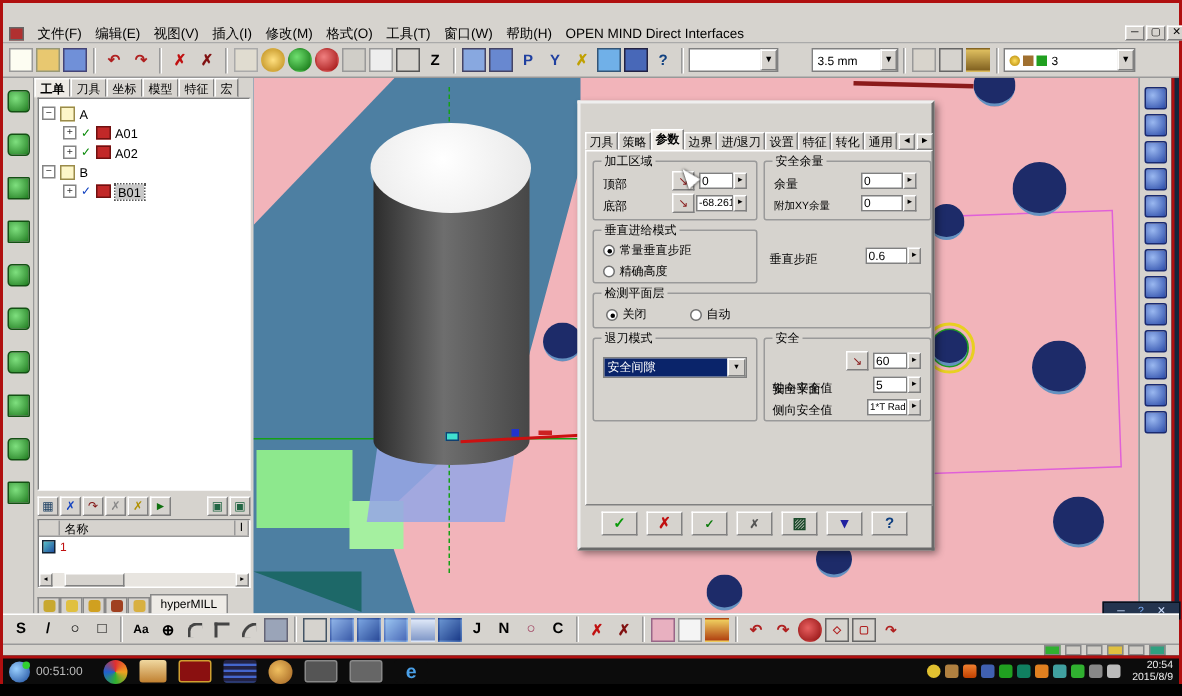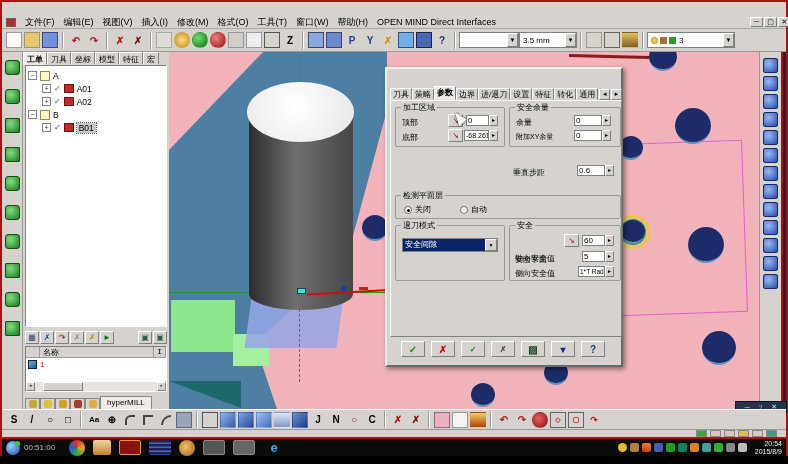--- a/index.html
+++ b/index.html
@@ -53,21 +53,21 @@
     line-height:7px; text-align:center; color:#333; flex:none; }
   .pg { width:10px; height:10px; background:#fdf6c8; border:1px solid #9a8b4a; flex:none; }
   .tl { width:10px; height:9px; background:#c22828; border:1px solid #701010; flex:none; }
   .chk { color:#0a8a0a; font-size:8px; flex:none; }
   .sel { background:#c8c8c8; outline:1px dotted #555; padding:0 2px; }
   #midbar { position:absolute; left:2px; top:277px; width:142px; height:16px; display:flex;
     align-items:center; gap:1px; }
   .sic { width:14px; height:13px; background:#d6d3ce; border:1px solid; border-color:#fff #808080 #808080 #fff;
     font-size:8px; display:inline-flex; align-items:center; justify-content:center; }
   #plist { position:absolute; left:2px; top:294px; width:142px; height:46px; background:#fff;
-    border:1px solid; border-color:#808080 #fff #fff #808080; font-size:8px;font-family:Liberation Mono, monospace; }
+    border:1px solid; border-color:#808080 #fff #fff #808080; font-size:8px; }
   .lhead { display:flex; height:11px; background:#d6d3ce; border-bottom:1px solid #999; }
   .lhc { border-right:1px solid #999; padding:0 3px; }
   .lrow { display:flex; align-items:center; height:12px; gap:3px; padding-left:2px; }
   .cube { width:9px; height:9px; background:linear-gradient(135deg,#58c0c8,#2050a0); border:1px solid #123; }
   .hscroll { position:absolute; left:0; bottom:0; width:140px; height:9px; background:#e8e5e0;
     display:flex; }
   .sbtn { width:9px; height:9px; background:#d6d3ce; border:1px solid; border-color:#fff #808080 #808080 #fff;
     font-size:5px; line-height:7px; text-align:center; }
   .thumb { width:40px; height:9px; background:#d6d3ce; border:1px solid; border-color:#fff #808080 #808080 #fff; margin-left:8px; }
   #ptabs2 { position:absolute; left:2px; top:344px; width:142px; height:13px; display:flex; align-items:flex-end; }
@@ -180,21 +180,21 @@
     <span class="ic" style="color:#2040a0;">Y</span>
     <span class="ic" style="color:#c0a000;">✗</span>
     <span class="ic" style="background:#70b0e8;border:1px solid #357;"></span>
     <span class="ic" style="background:#4868b8;border:1px solid #224;"></span>
     <span class="ic" style="color:#104080;">?</span>
     <div class="tsep"></div>
     <div class="combo" style="width:60px;">
       <span></span>
       <span class="cbtn">▼</span>
     </div>
-    <div class="combo" style="width:58px;margin-left:0;">
+    <div class="combo" style="width:58px;margin-left:22px;">
       <span>3.5 mm</span>
       <span class="cbtn">▼</span>
     </div>
     <div class="tsep"></div>
     <span class="ic" style="background:#d8d4cc;border:1px solid #999;"></span>
     <span class="ic" style="border:1px solid #666;"></span>
     <span class="ic" style="background:linear-gradient(#e0c060,#806020);"></span>
     <div class="tsep"></div>
     <div class="combo" style="width:88px;">
       <span style="width:7px;height:7px;background:radial-gradient(#ffe060,#b08000);border-radius:50%;margin-right:2px;"></span>
@@ -399,20 +399,31 @@
       <div class="grp" style="left:118px;top:6px;width:112px;height:40px;">
         <span class="glab">安全余量</span>
         <span class="lab" style="left:6px;top:9px;">余量</span>
         <div class="fld" style="left:64px;top:7px;width:28px;">0</div>
         <div class="spin" style="left:92px;top:7px;">▸</div>
         <span class="lab" style="left:6px;top:24px;font-size:7px;">附加XY余量</span>
         <div class="fld" style="left:64px;top:22px;width:28px;">0</div>
         <div class="spin" style="left:92px;top:22px;">▸</div>
       </div>
 
+      <div class="grp" style="left:4px;top:52px;width:110px;height:36px;">
+        <span class="glab">垂直进给模式</span>
+        <div class="radio" style="left:6px;top:7px;">
+          <span class="rdot on"></span>
+          <span>常量垂直步距</span>
+        </div>
+        <div class="radio" style="left:6px;top:21px;">
+          <span class="rdot"></span>
+          <span>精确高度</span>
+        </div>
+      </div>
       <span class="lab" style="left:122px;top:66px;">垂直步距</span>
       <div class="fld" style="left:186px;top:64px;width:28px;">0.6</div>
       <div class="spin" style="left:214px;top:64px;">▸</div>
 
       <div class="grp" style="left:4px;top:94px;width:226px;height:24px;">
         <span class="glab">检测平面层</span>
         <div class="radio" style="left:8px;top:8px;">
           <span class="rdot on"></span>
           <span>关闭</span>
         </div>

